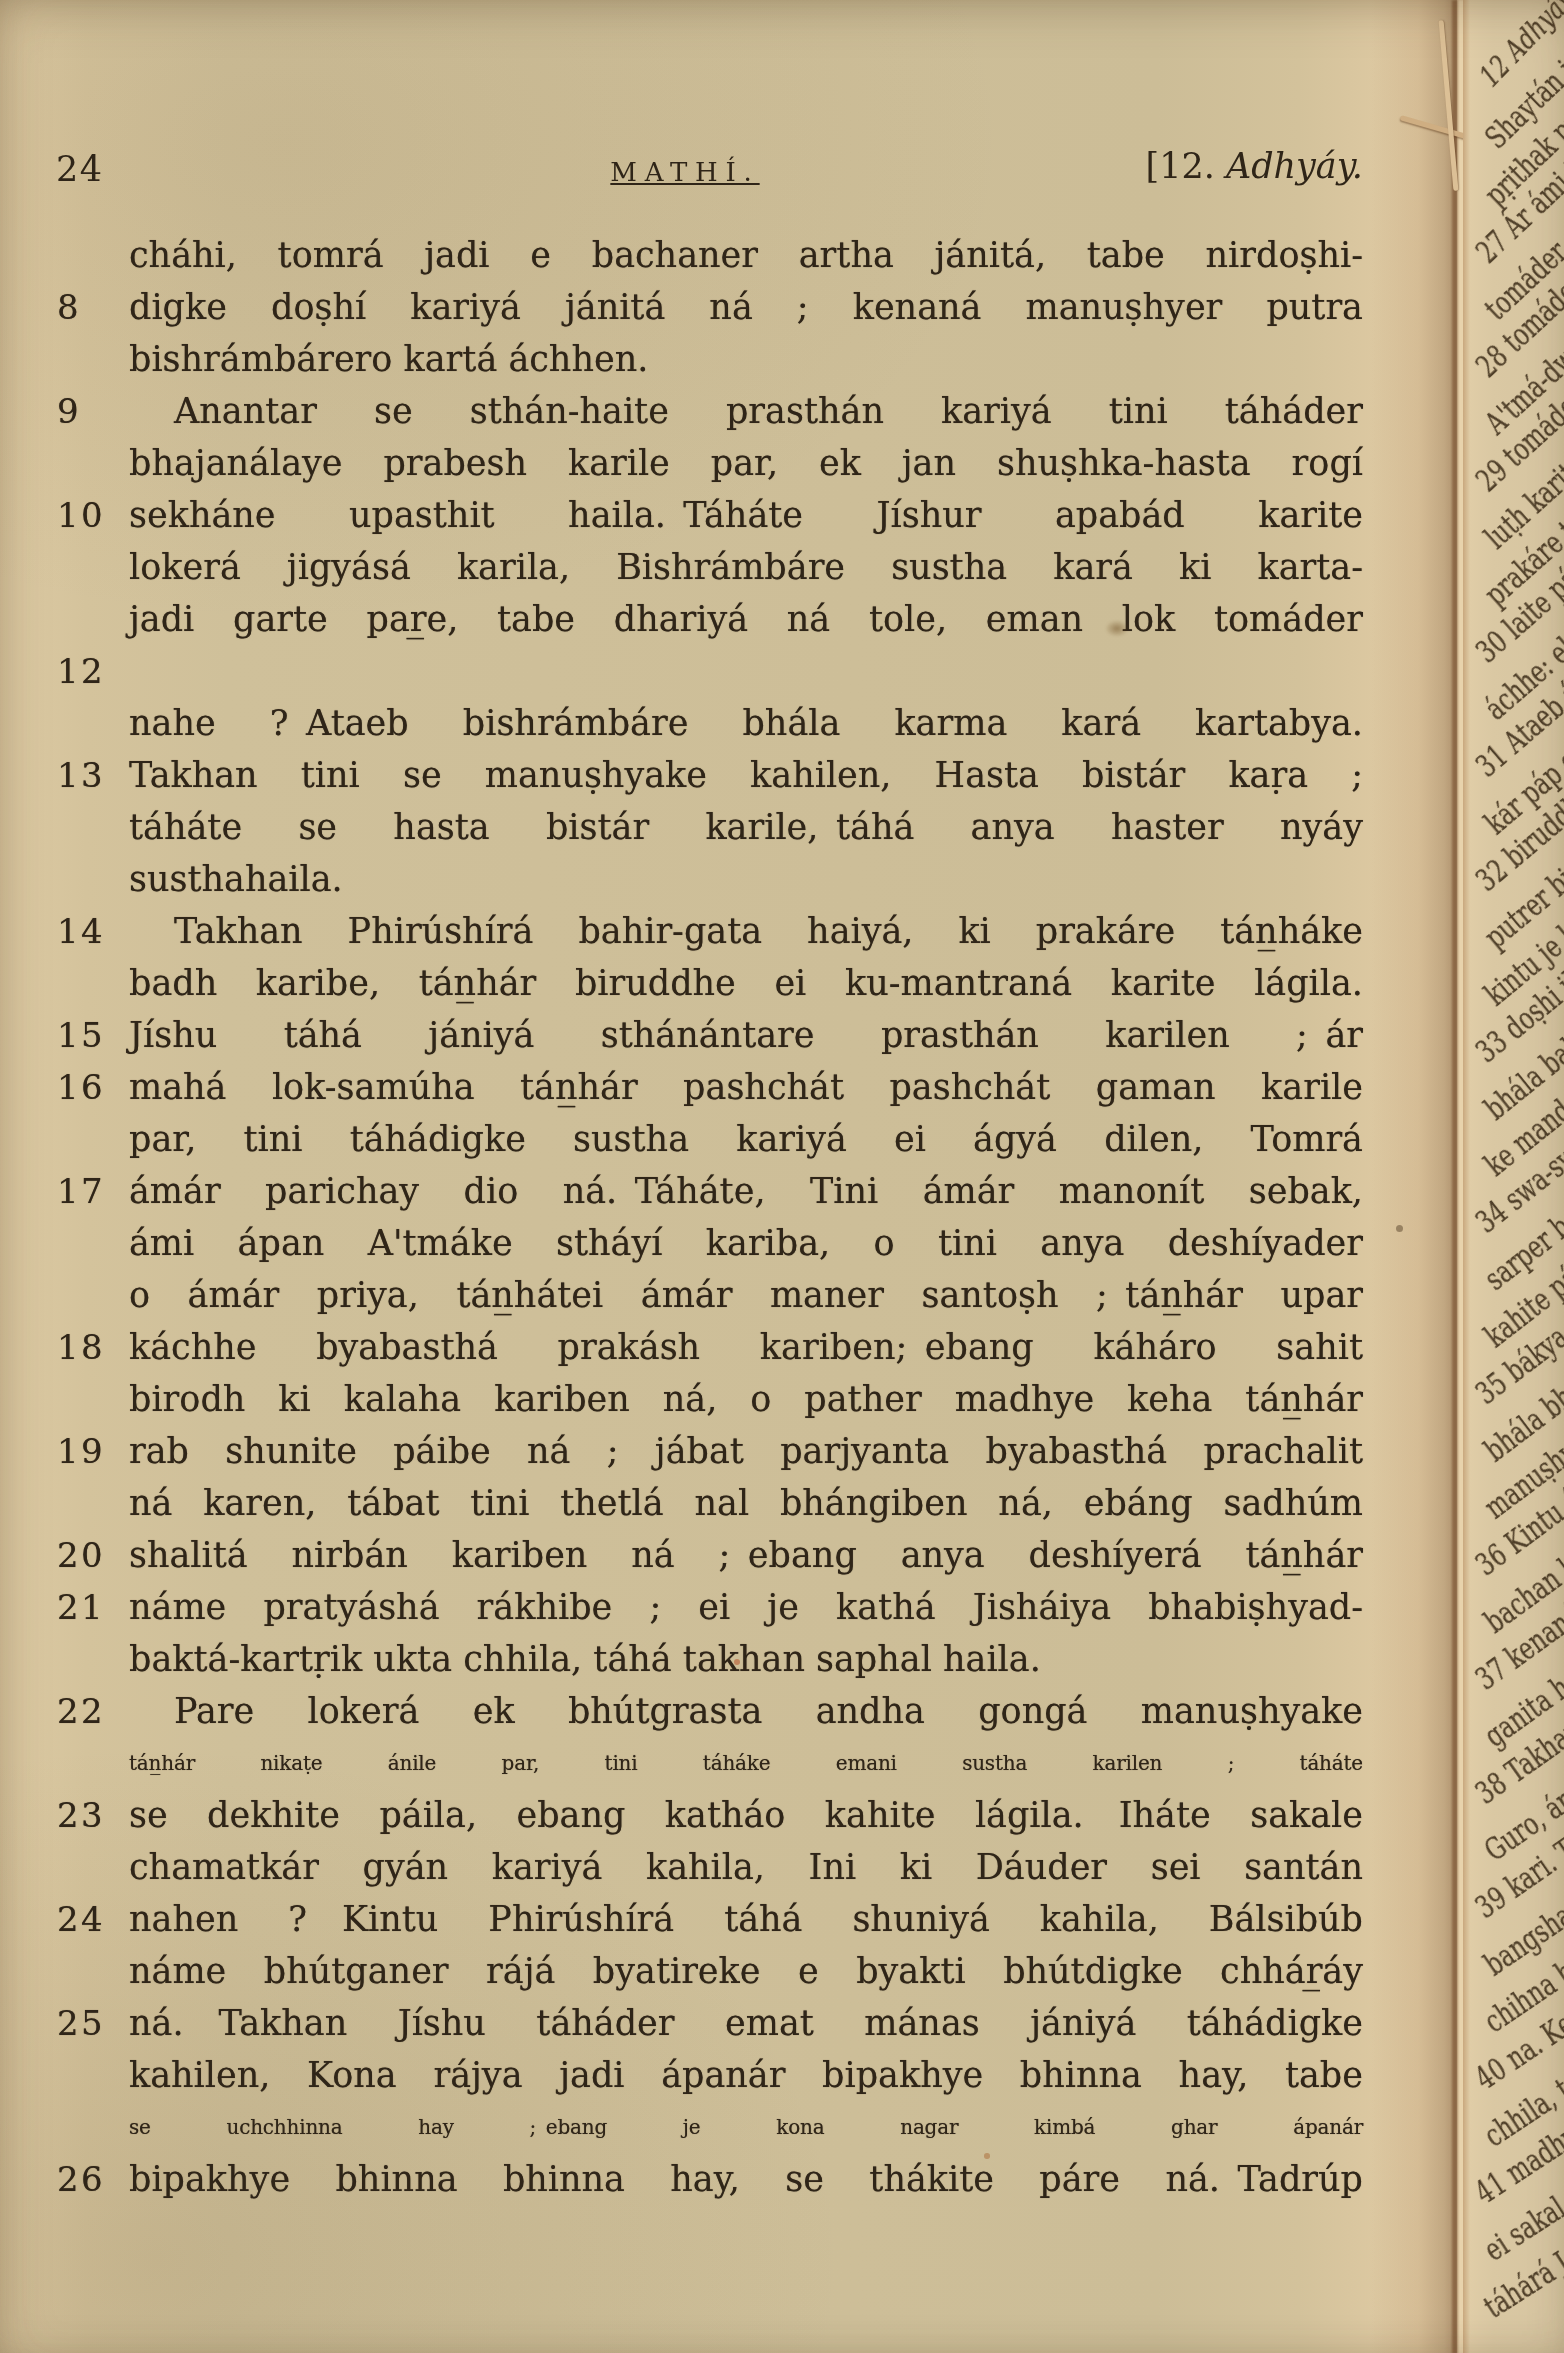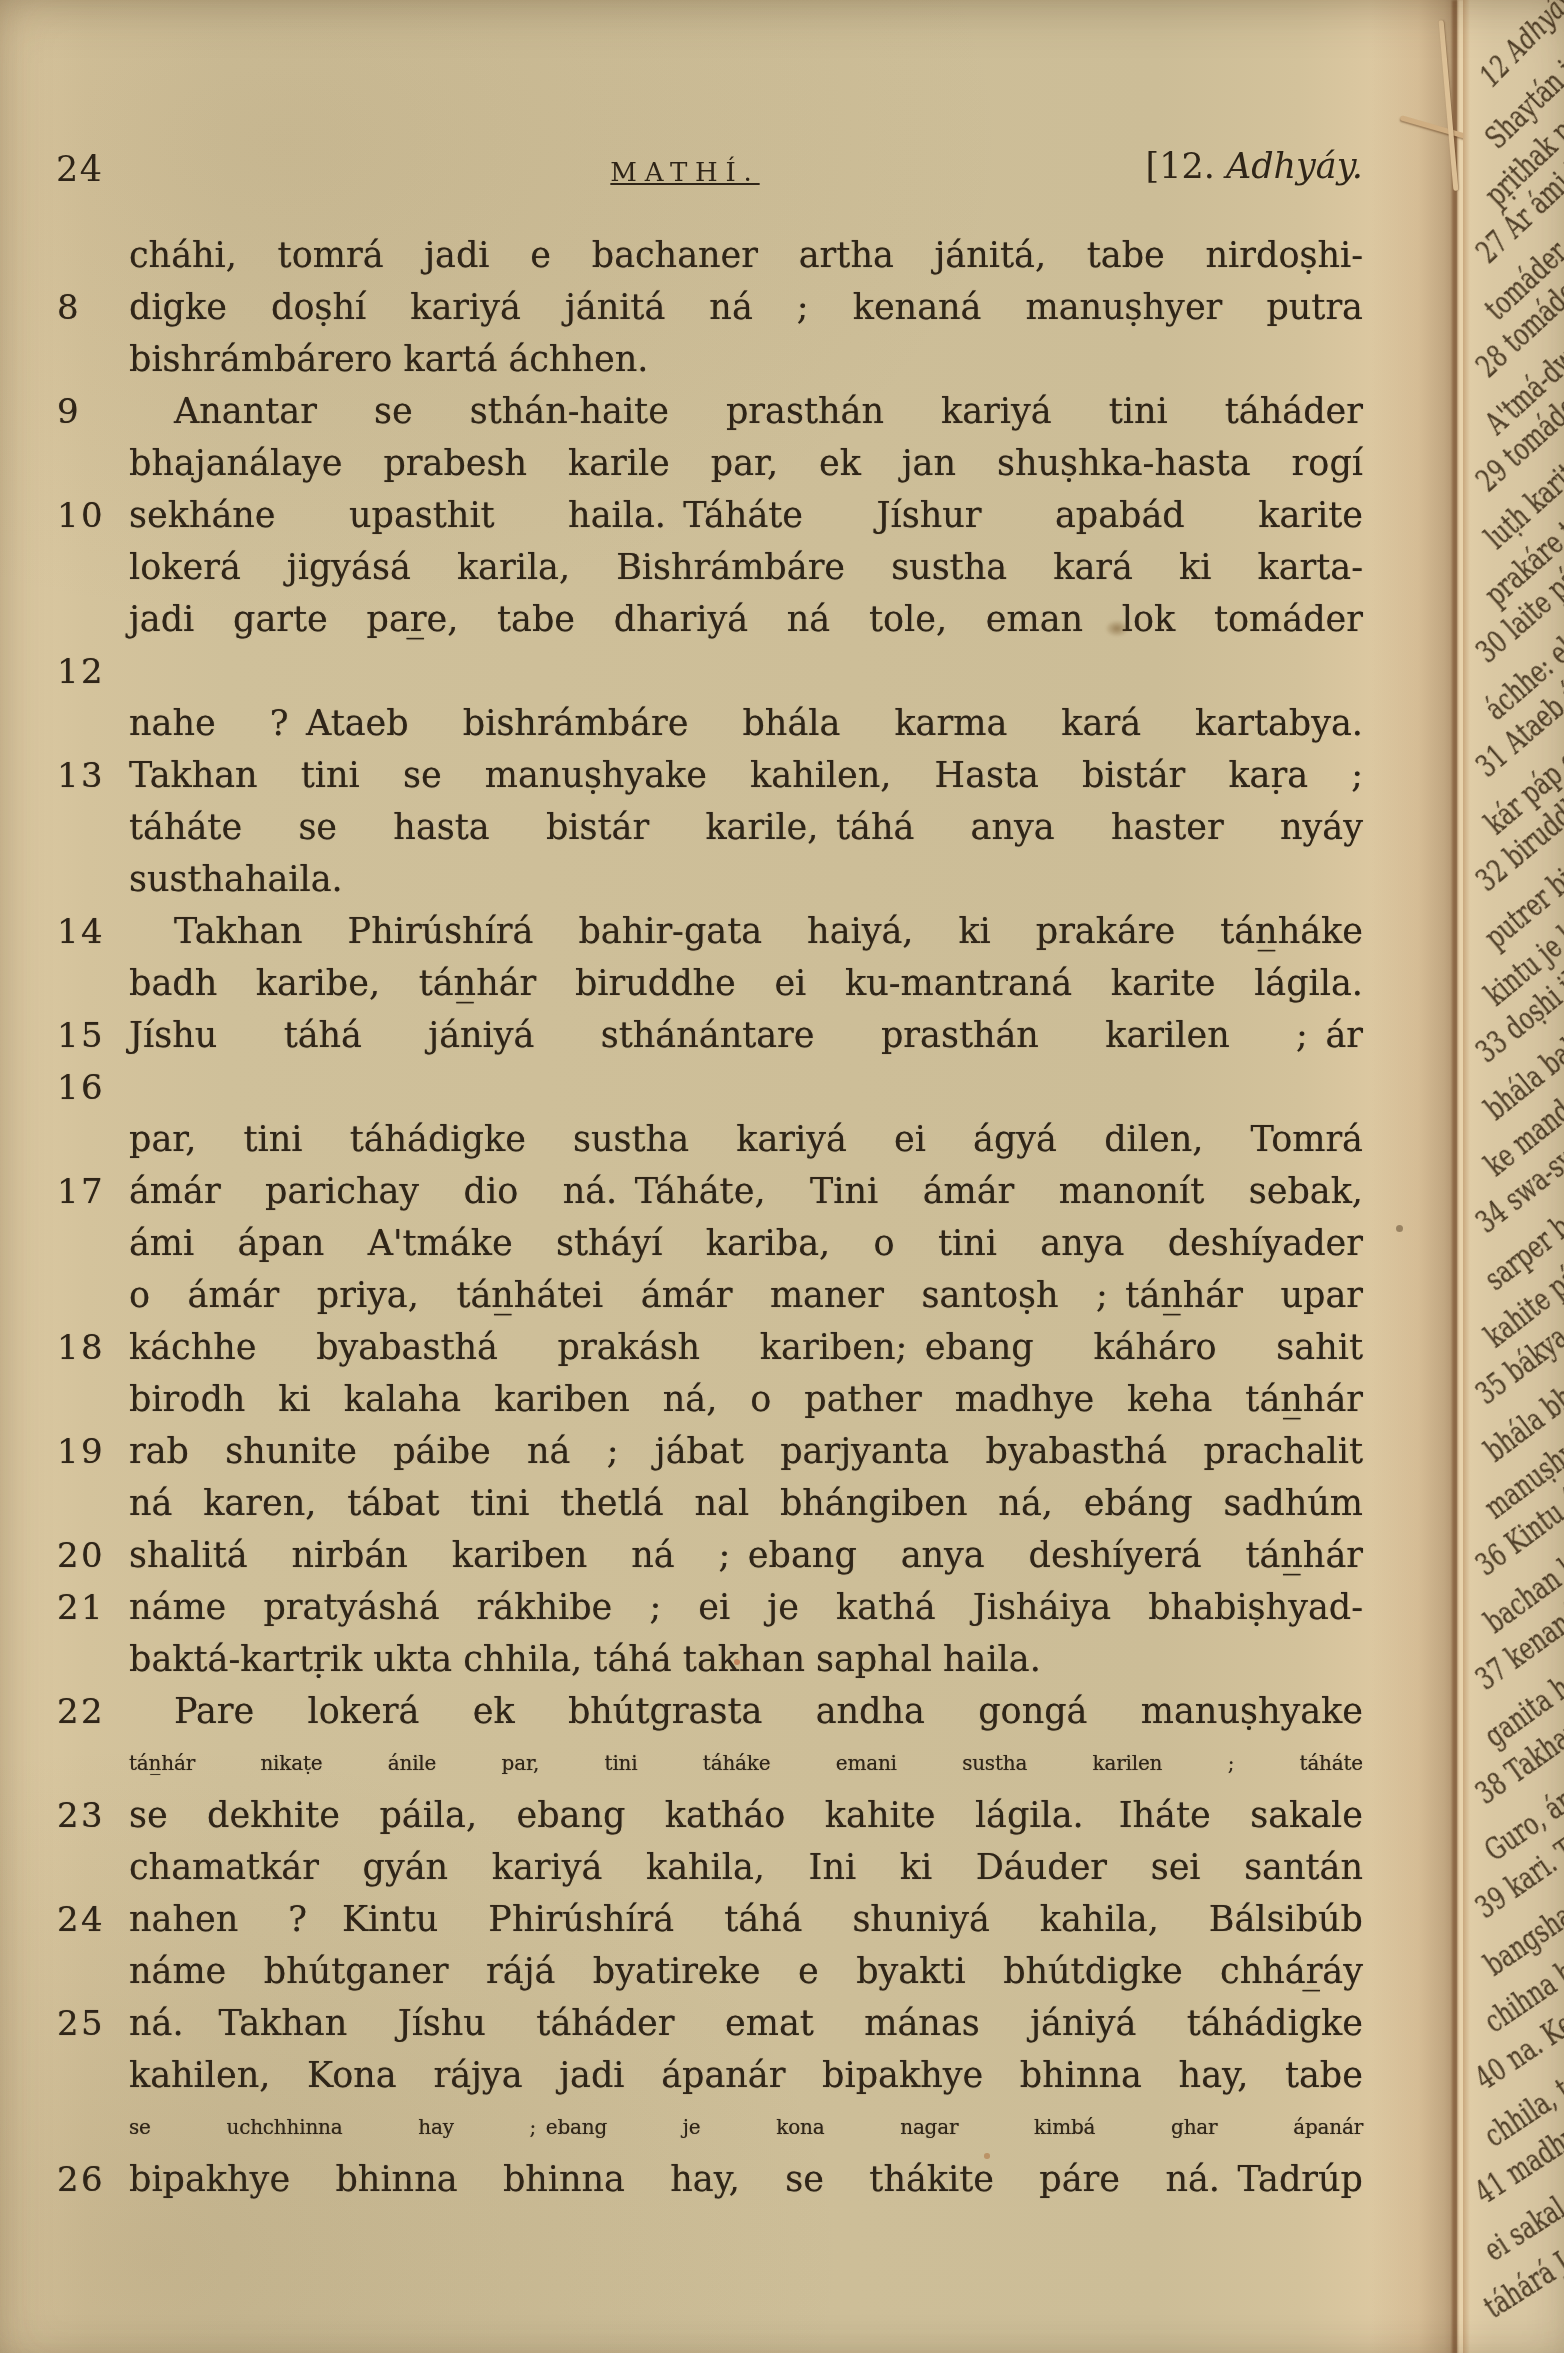--- a/index.html
+++ b/index.html
@@ -119,21 +119,21 @@
       <div class="bline para">
         <span class="num">14</span><span class="txt">Takhan Phirúshírá bahir-gata haiyá, ki prakáre tán̲háke</span>
       </div>
       <div class="bline">
         <span class="num"></span><span class="txt">badh karibe, tán̲hár biruddhe ei ku-mantraná karite lágila.</span>
       </div>
       <div class="bline">
         <span class="num">15</span><span class="txt">Jíshu táhá jániyá sthánántare prasthán karilen ; ár</span>
       </div>
       <div class="bline">
-        <span class="num">16</span>
+        <span class="num">16</span><span class="txt">mahá lok-samúha tán̲hár pashchát pashchát gaman karile</span>
       </div>
       <div class="bline">
         <span class="num"></span><span class="txt">par, tini táhádigke sustha kariyá ei ágyá dilen, Tomrá</span>
       </div>
       <div class="bline">
         <span class="num">17</span><span class="txt">ámár parichay dio ná. Táháte, Tini ámár manonít sebak,</span>
       </div>
       <div class="bline">
         <span class="num"></span><span class="txt">ámi ápan A'tmáke stháyí kariba, o tini anya deshíyader</span>
       </div>

